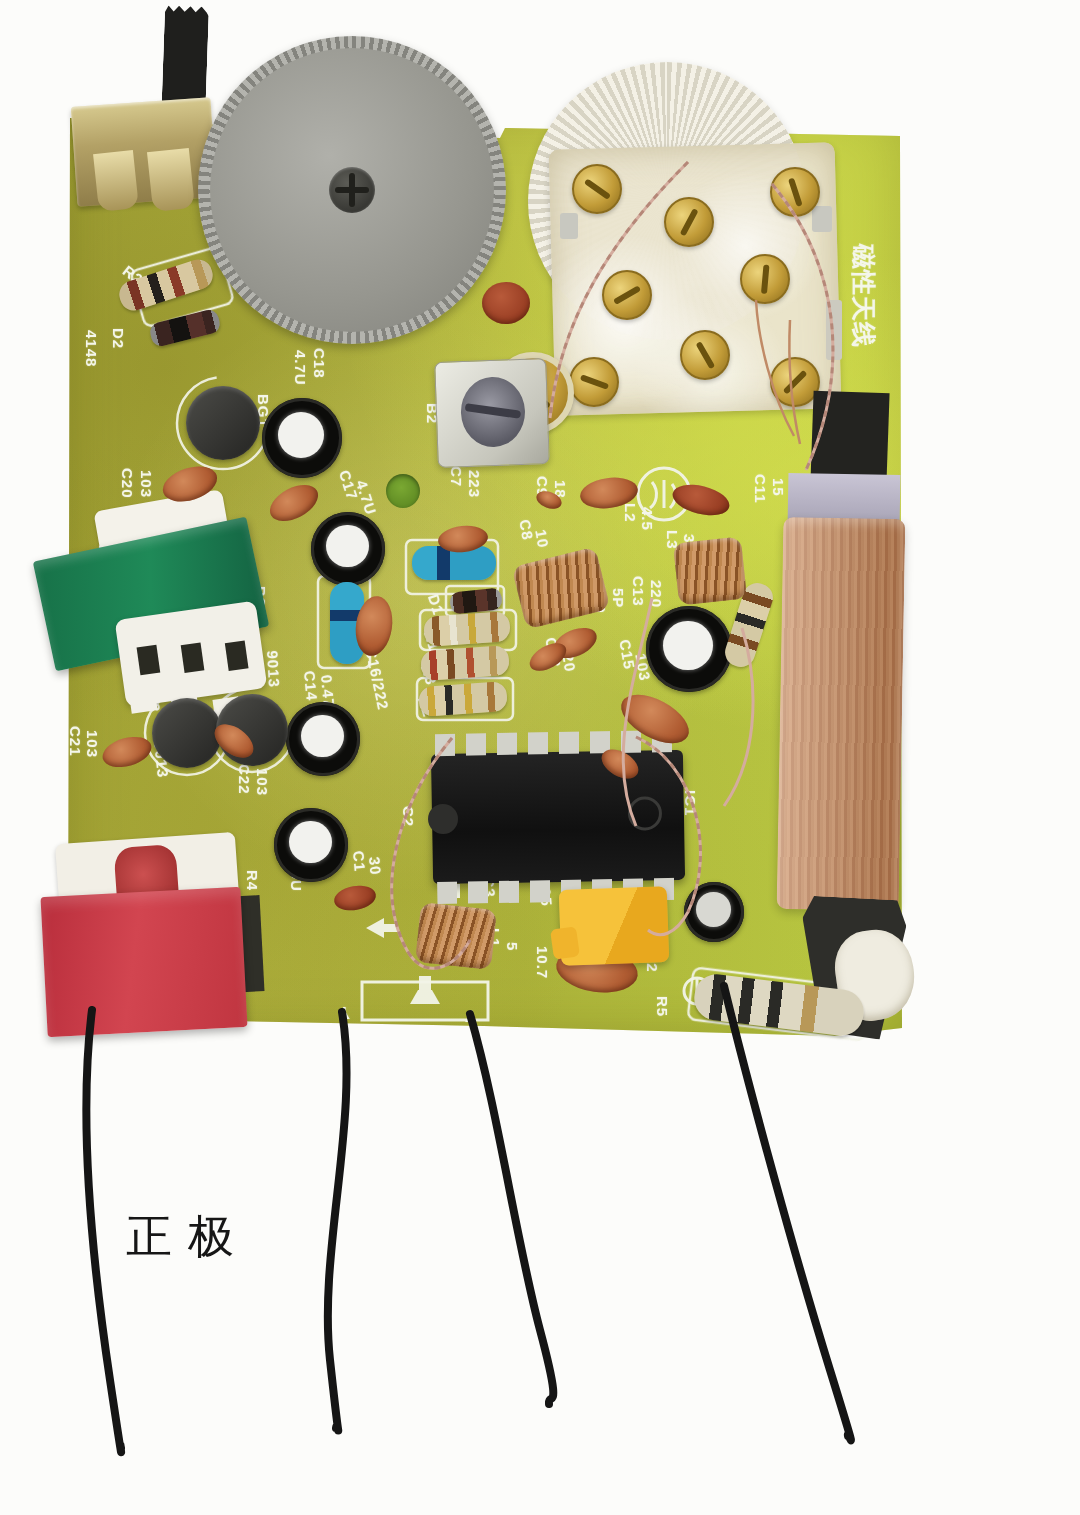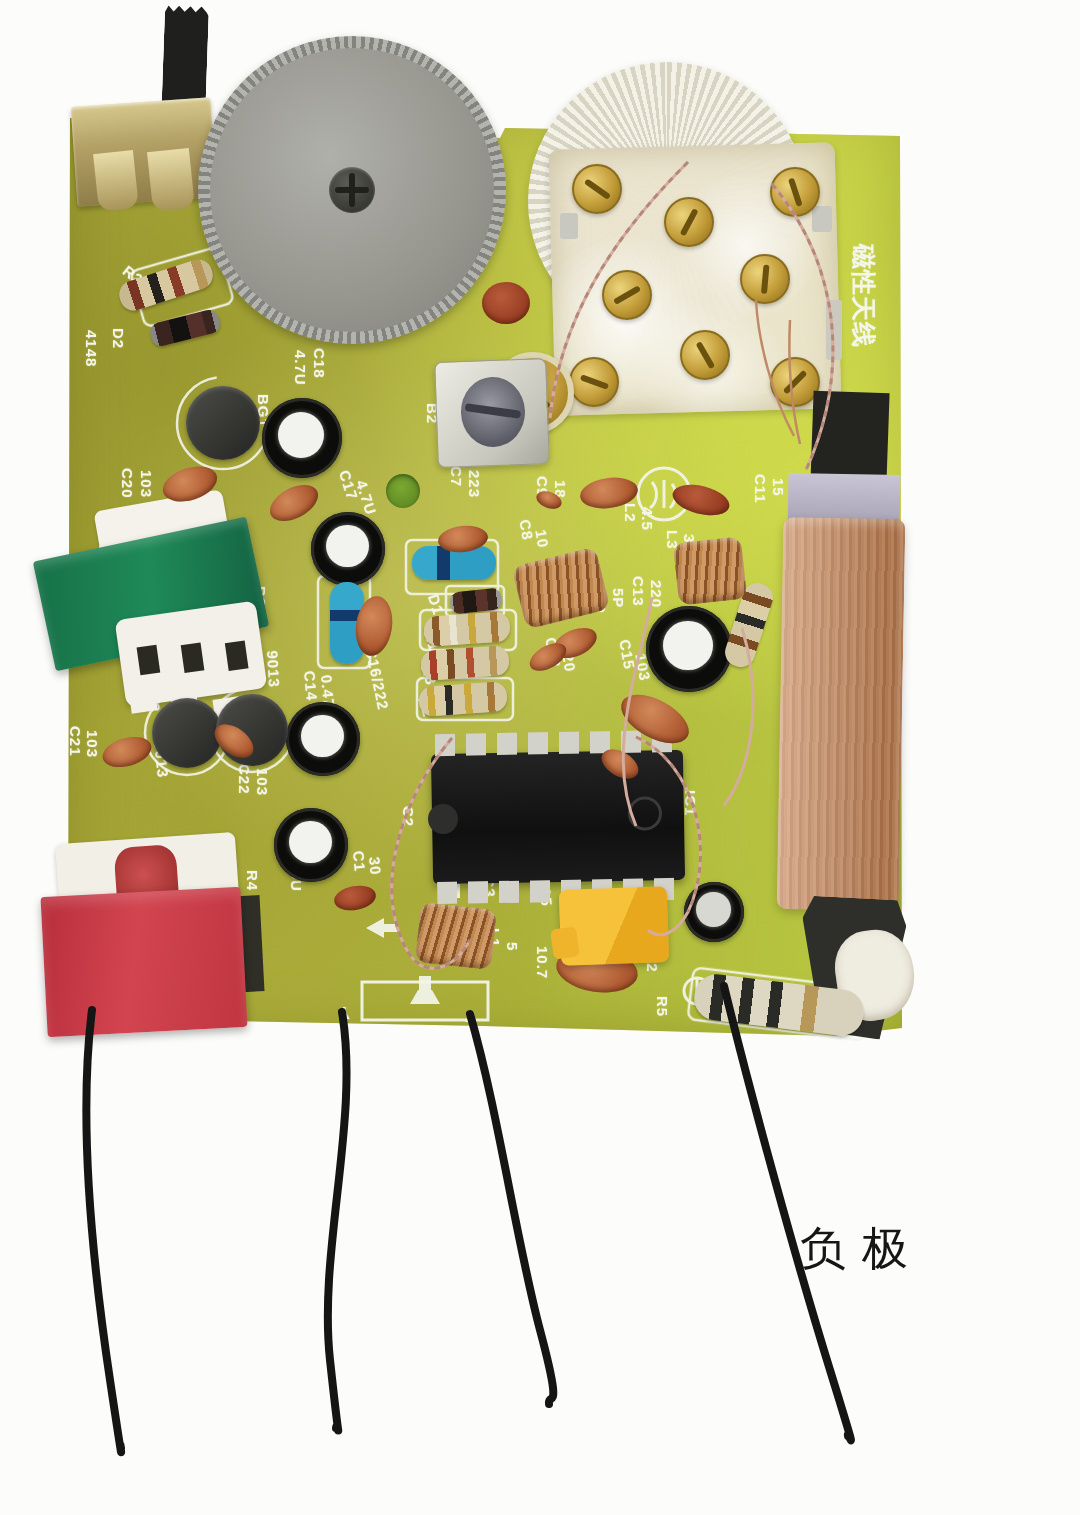--- a/index.html
+++ b/index.html
@@ -316,15 +316,15 @@
       <path d="M636,737 C696,764 716,852 688,912"></path>
     </g>
     <g stroke="#151515" stroke-width="8" stroke-linecap="round">
       <path d="M92,1010 C78,1120 92,1260 110,1380 S118,1430 121,1448"></path>
       <path d="M342,1012 C360,1120 318,1250 330,1360 S338,1415 336,1428"></path>
       <path d="M470,1014 C498,1110 516,1240 540,1330 S548,1390 549,1404"></path>
       <path d="M724,986 C752,1100 796,1260 830,1370 S846,1425 848,1436"></path>
     </g>
   </svg>
 
-  <div class="hand" style="left:800px;top:1218px">负极</div>
+  <div class="hand" style="left:126px;top:1206px">正极</div>
 
 </div>
 
 </body></html>

